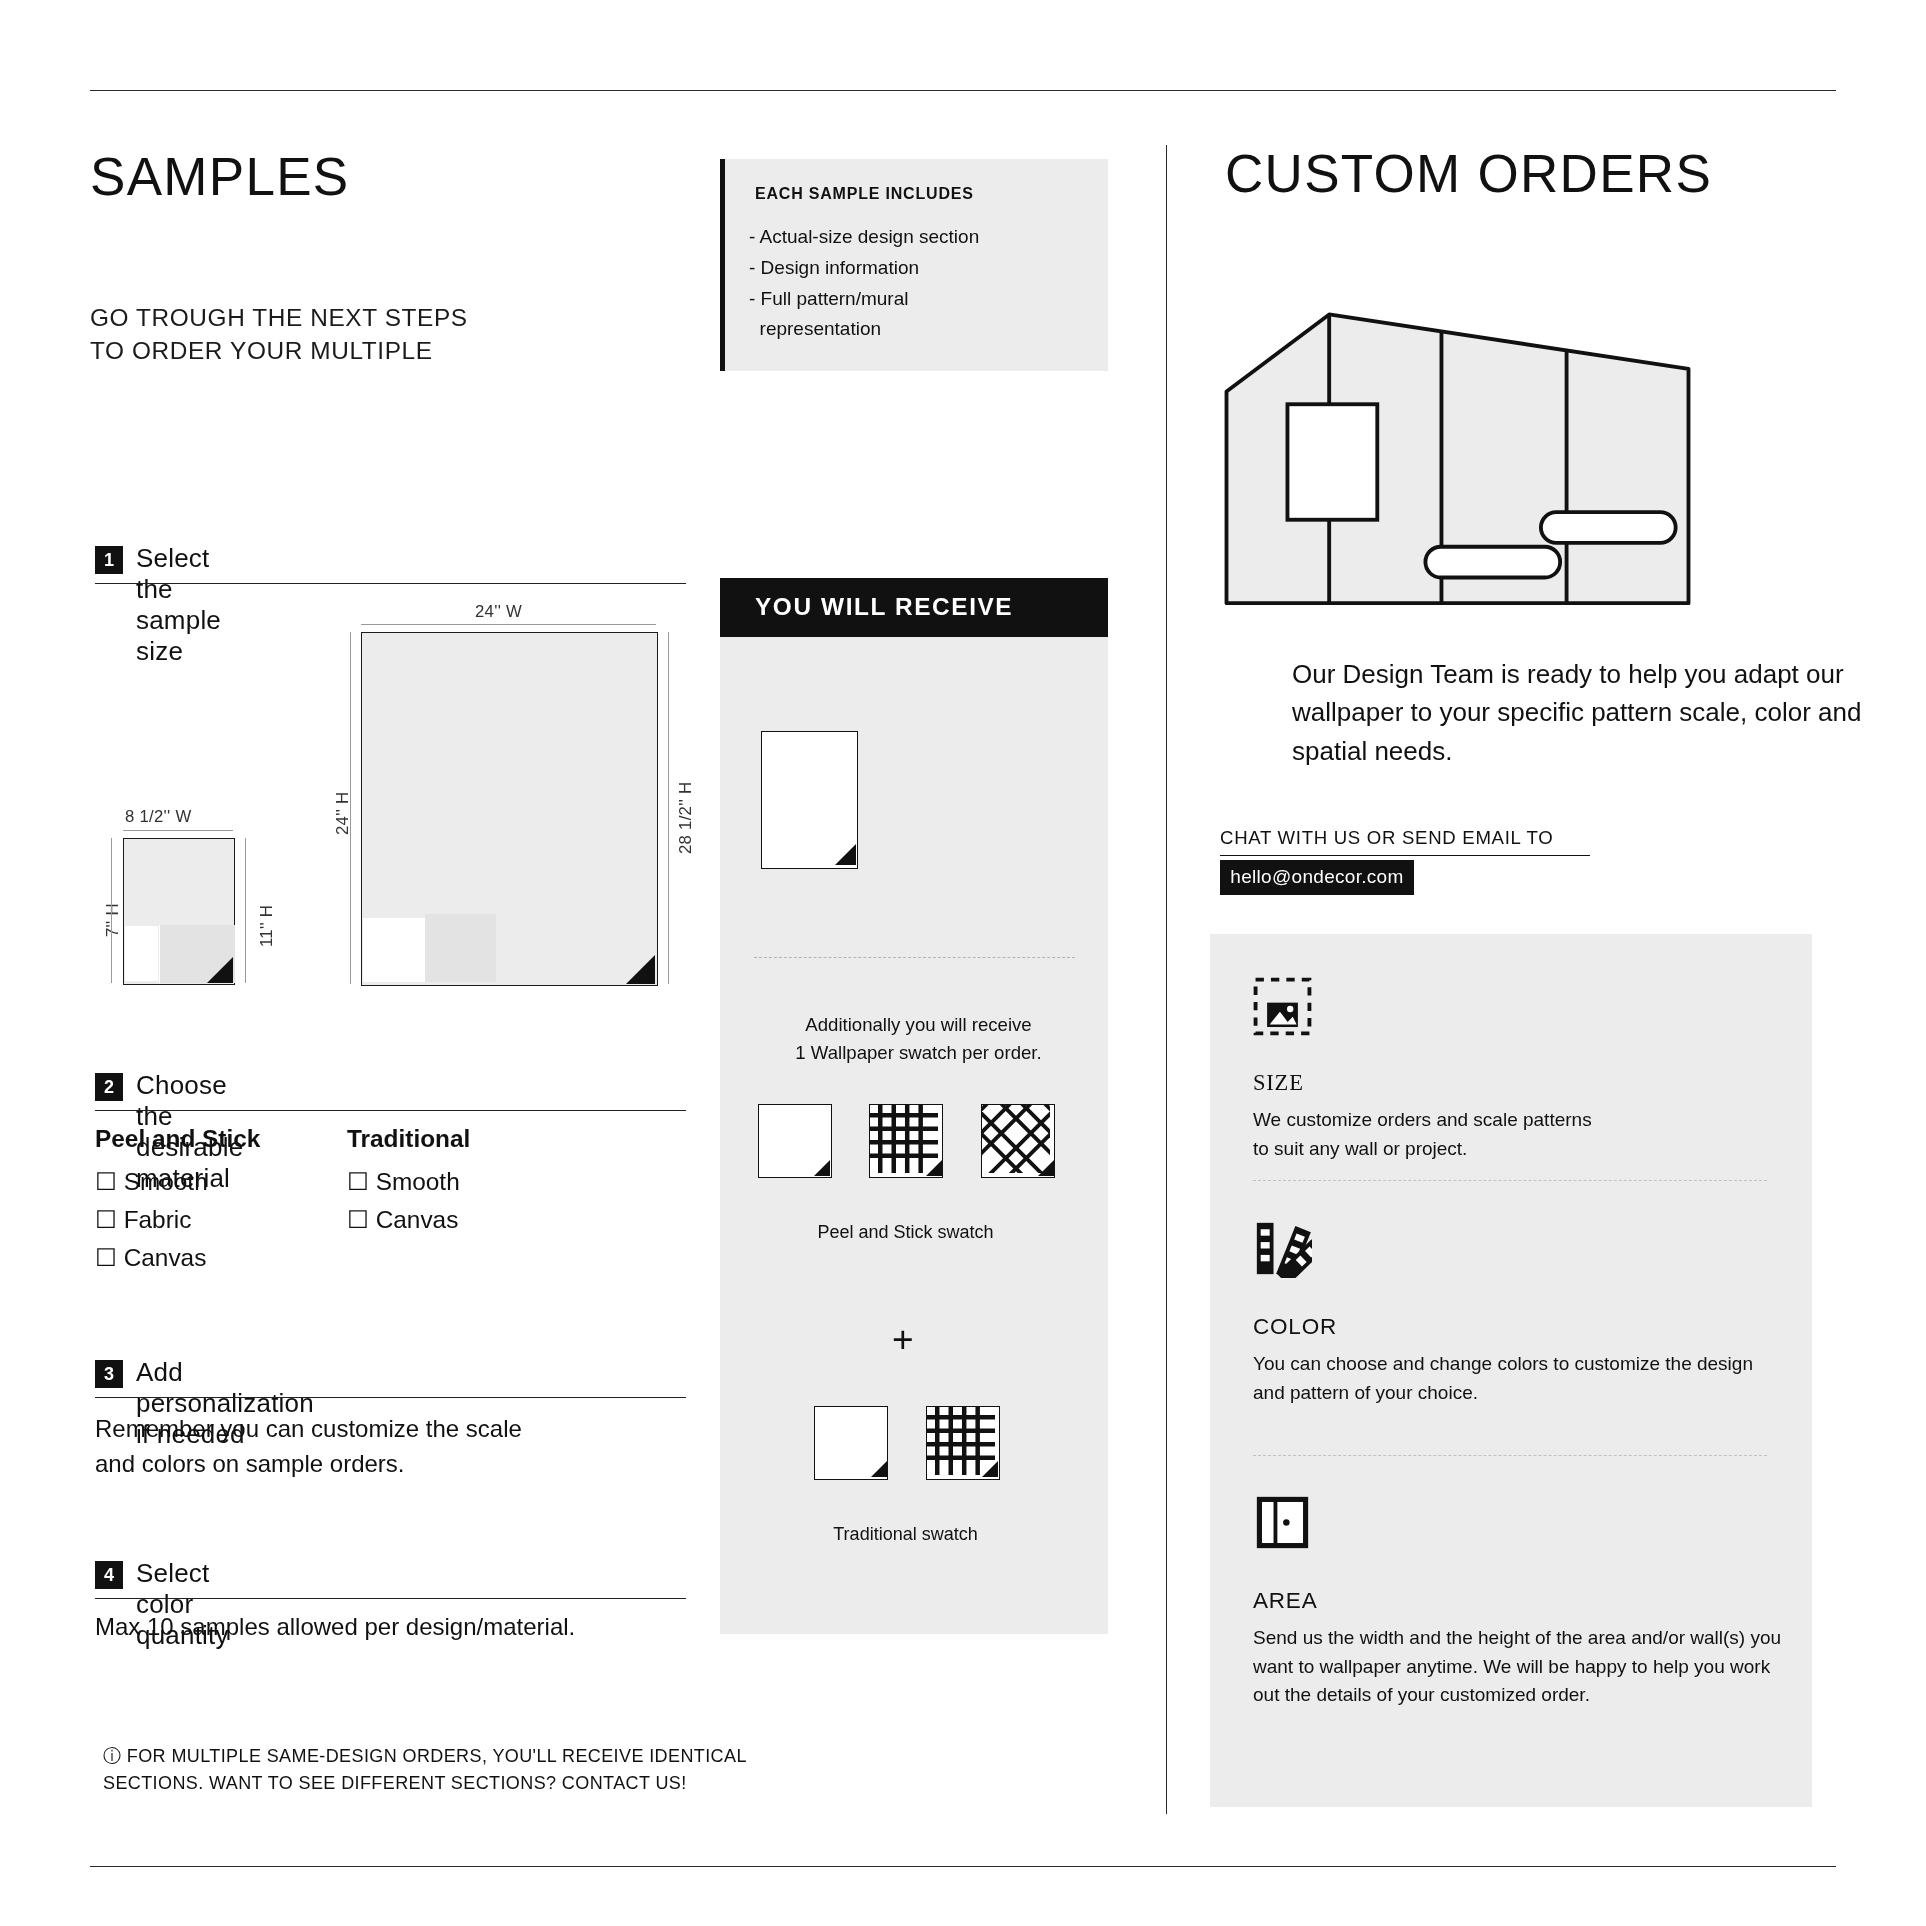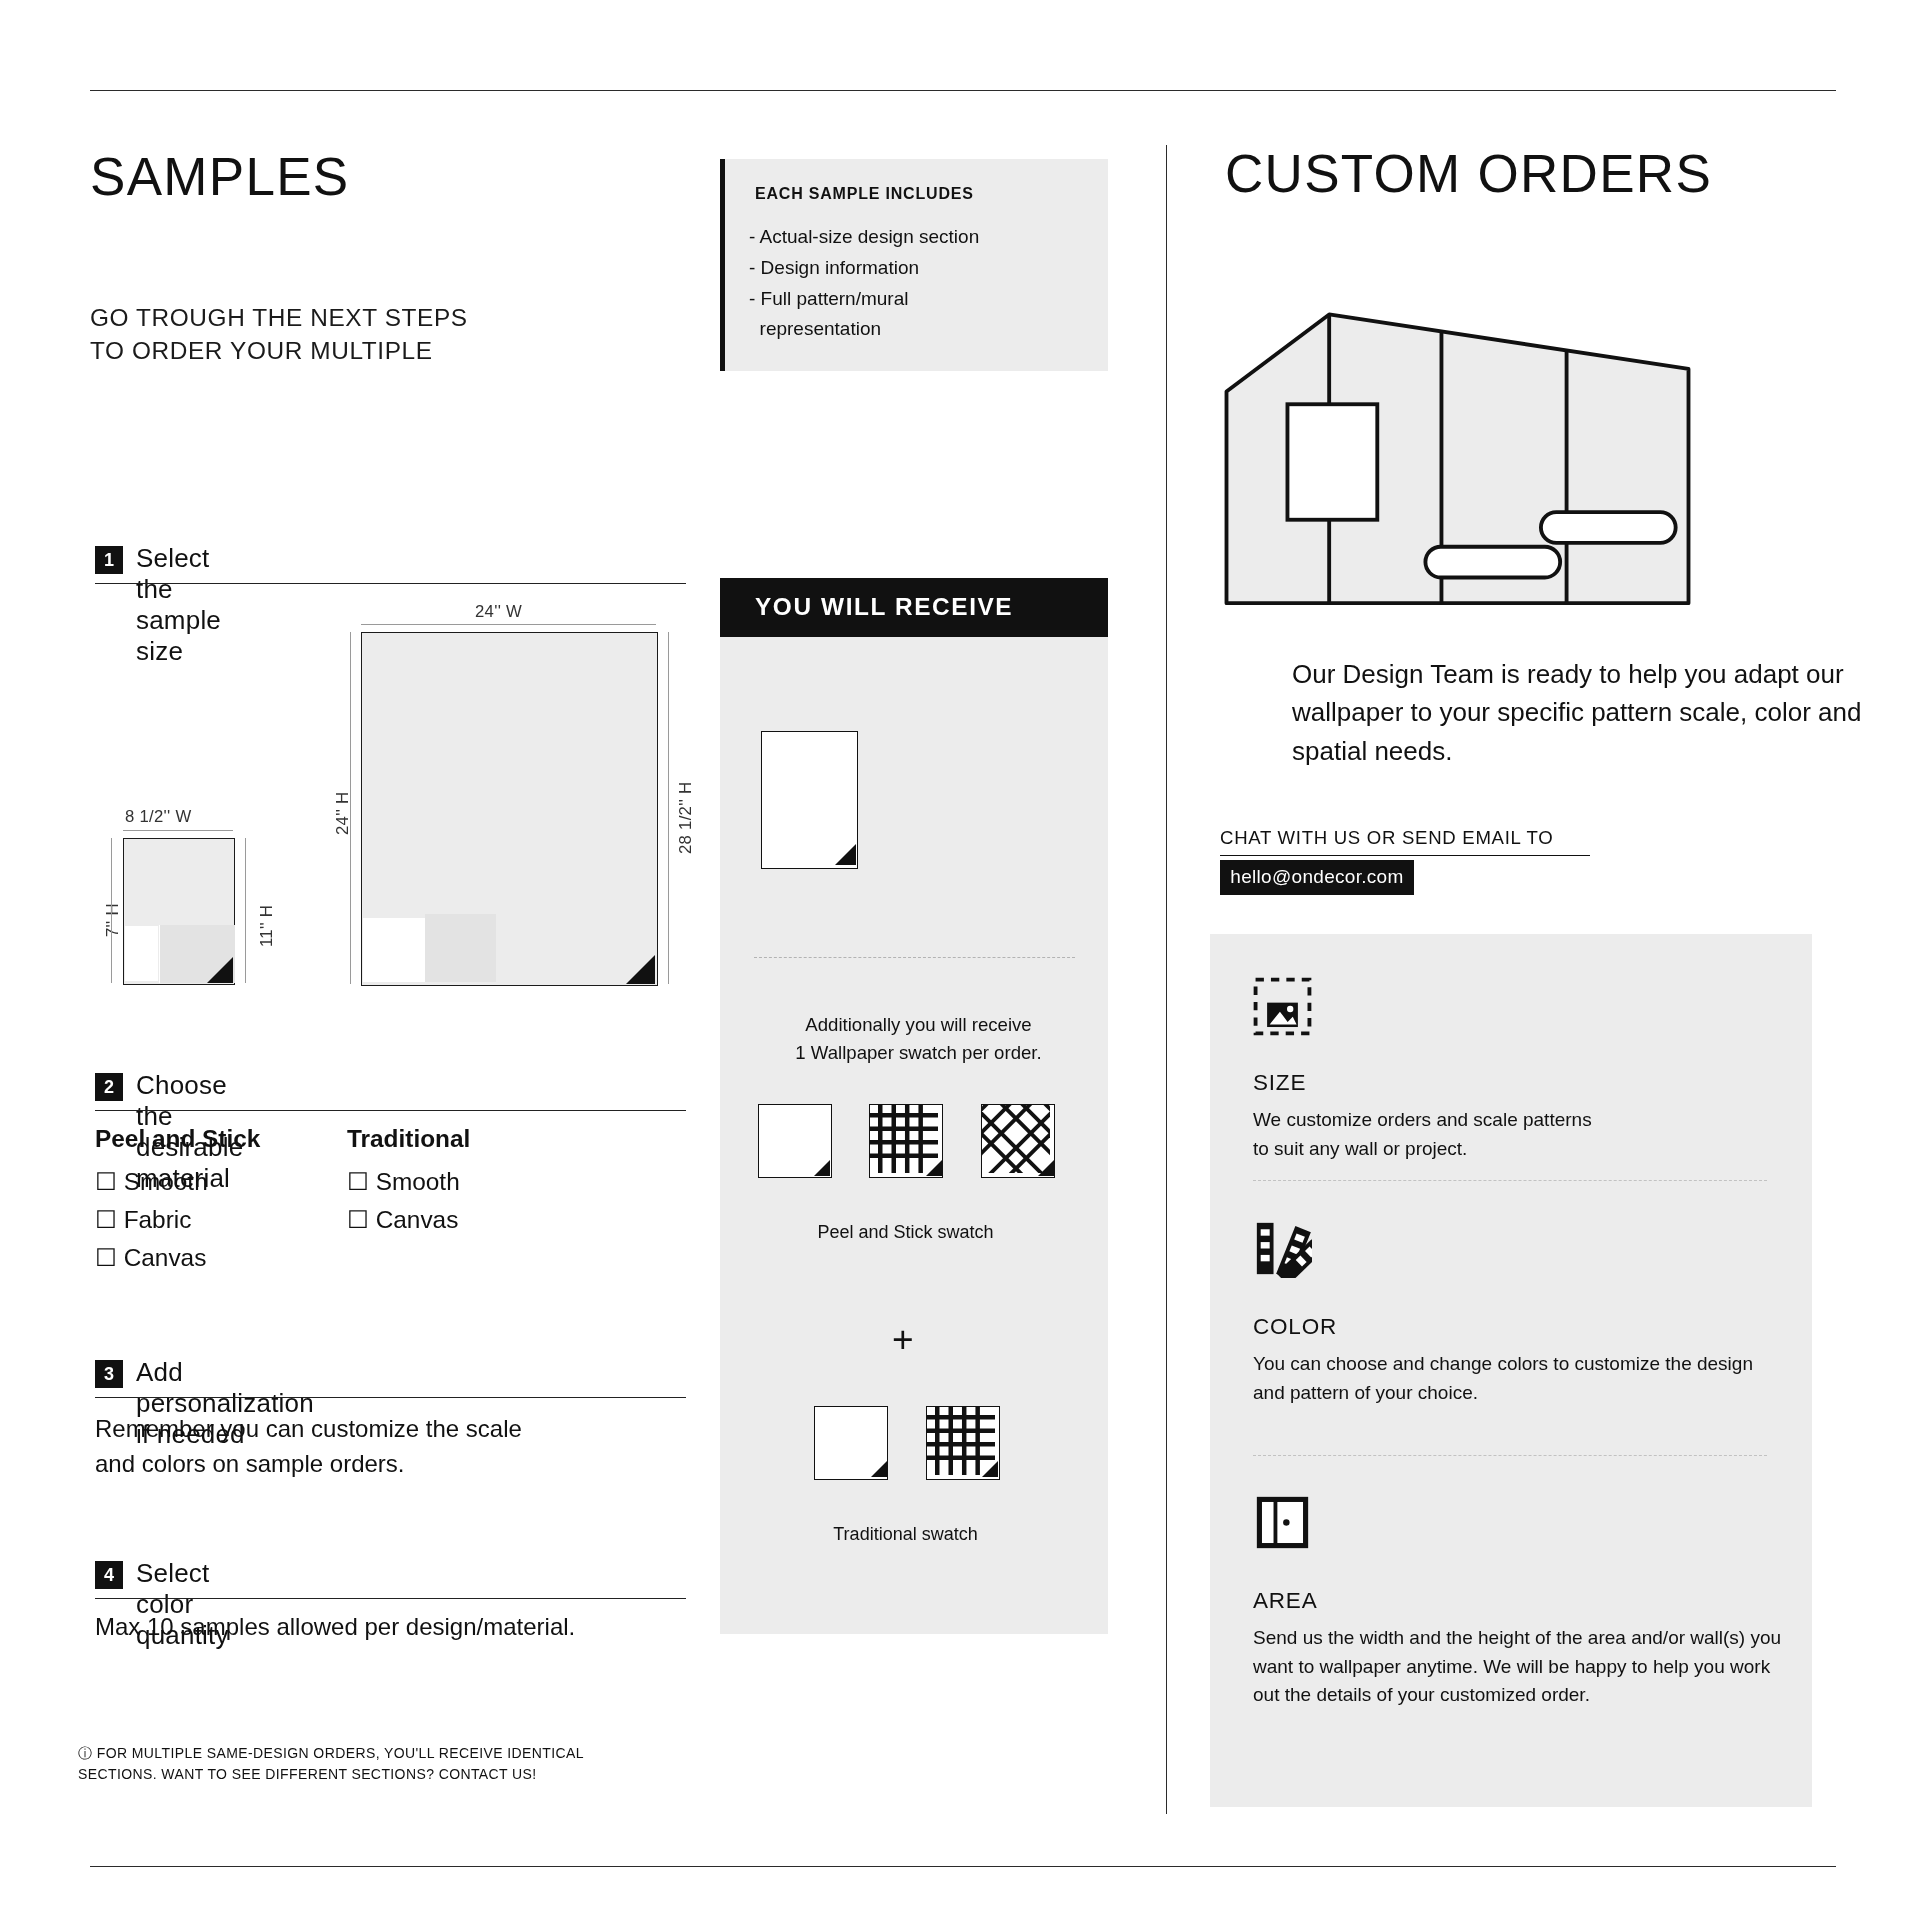--- a/index.html
+++ b/index.html
@@ -55,21 +55,21 @@
   .tick{position:absolute;background:#9a9a9a;}
 
   
   .mat-col{position:absolute;font-size:24.4px;color:#111;}
   .mat-head{font-weight:700;margin-bottom:14px;}
   .mat-item{margin-bottom:9px;white-space:pre;}
 
   .step3-body{position:absolute;left:95px;top:1412px;width:591px;font-size:24px;line-height:1.45;color:#111;}
   .step4-body{position:absolute;left:95px;top:1613px;width:616px;font-size:24px;color:#111;}
 
-  .footnote{position:absolute;left:78px;top:1743px;width:790px;font-size:14px;line-height:1.5;letter-spacing:0.4px;color:#111;}
+  .footnote{position:absolute;left:103px;top:1743px;width:790px;font-size:18px;line-height:1.5;letter-spacing:0.4px;color:#111;}
 
   
   .ywr-panel{position:absolute;left:720px;top:578px;width:388px;height:1056px;background:#ececec;}
   .ywr-header{position:absolute;left:720px;top:578px;width:388px;height:59px;background:#111;}
   .ywr-header span{position:absolute;left:35px;top:15.4px;color:#fff;font-size:24.4px;letter-spacing:1.6px;font-weight:600;}
 
   .ywr-sheet{position:absolute;left:761px;top:731px;width:95px;height:136px;background:#fff;border:1.9px solid #111;}
   .ywr-sheet-corner{position:absolute;left:835px;top:844px;width:0;height:0;border-left:21px solid transparent;border-bottom:21px solid #111;}
   .ywr-text{position:absolute;left:898px;top:764px;width:193px;font-size:18px;line-height:1.52;color:#111;}
 
@@ -293,21 +293,21 @@
   <div class="co-icon" style="left:1253px;top:977px;">
     <svg width="59" height="59" viewBox="0 0 92 92">
       <g stroke="#111" stroke-width="6" fill="none" stroke-dasharray="13 11">
         <rect x="4" y="4" width="84" height="84"></rect>
       </g>
       <rect x="22" y="40" width="48" height="38" fill="#111"></rect>
       <polygon points="26,74 42,54 54,70 62,62 68,74" fill="#fff"></polygon>
       <circle cx="58" cy="50" r="5" fill="#fff"></circle>
     </svg>
   </div>
-  <div class="co-item-title" style="left:1253px;top:1070px;">SIZE</div>
+  <div class="co-item-title" style="left:1253px;top:1070px;font-family:Liberation Serif, serif;">SIZE</div>
   <div class="co-item-body" style="left:1253px;top:1106px;white-space:pre-line">We customize orders and scale patterns
 to suit any wall or project.</div>
   <div class="co-sep" style="top:1180px;"></div>
 
   <div class="co-icon" style="left:1253px;top:1219px;">
     <svg width="59" height="59" viewBox="0 0 92 92">
       <rect x="6" y="6" width="26" height="80" fill="#111"></rect>
       <rect x="12" y="16" width="14" height="10" fill="#fff"></rect>
       <rect x="12" y="36" width="14" height="10" fill="#fff"></rect>
       <rect x="12" y="56" width="14" height="10" fill="#fff"></rect>

